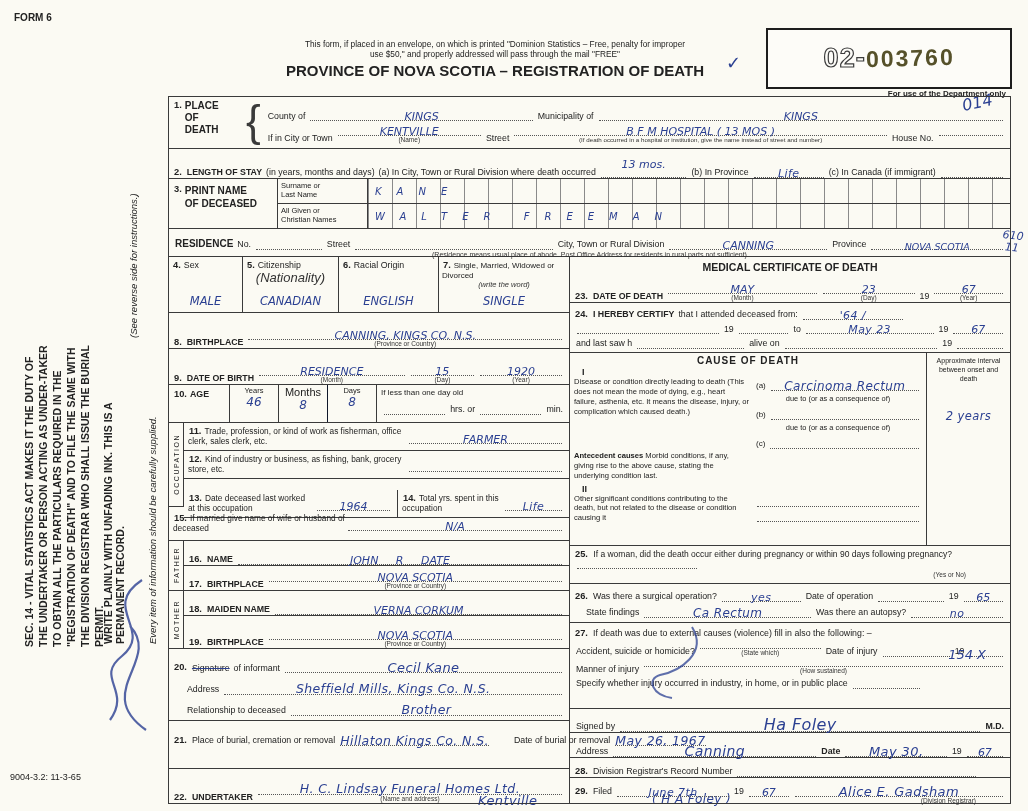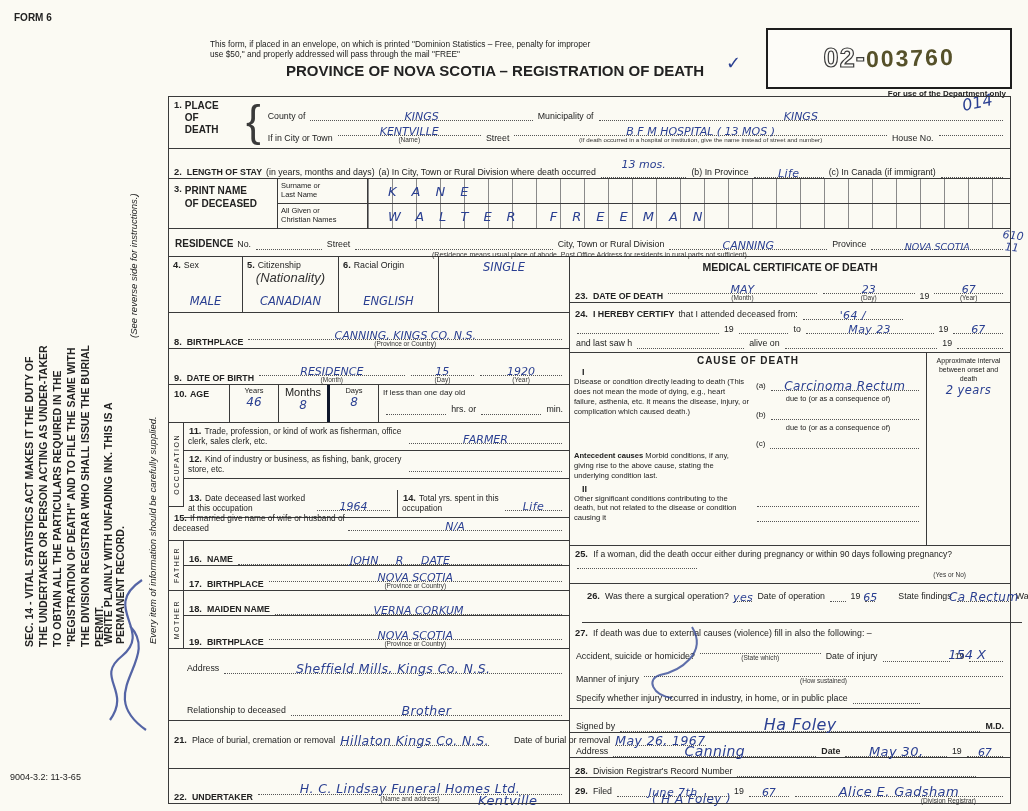--- a/index.html
+++ b/index.html
@@ -17,21 +17,21 @@
   .lbl{margin:0 2px}
   .num{font-weight:bold;font-size:9.3px;margin:0 3px 0 1px}
   .dot{flex:1;min-width:10px;border-bottom:1px dotted #555;margin:0 3px;height:13px;display:flex;align-items:flex-end;justify-content:center}
   .dot>.hw{font-size:11px;line-height:1;position:relative;top:2px}
   .dcol{display:flex;flex-direction:column;justify-content:flex-end;flex:1;margin:0 3px;min-width:10px}
   .dcol>.dot{margin:0;flex:none}
   .sub{font-size:6.5px;text-align:center;color:#333;line-height:1.25;white-space:normal}
   .numlbl{display:flex;align-items:flex-start}
   .brace{font-size:44px;font-weight:100;color:#3a3a3a;line-height:48px;margin:0 1px}
   .comb{flex:1;position:relative;background:repeating-linear-gradient(90deg,#8a8a8a 0 1px,transparent 1px 24px);display:flex;align-items:center;overflow:hidden}
-  .comb>.hw{font-size:13px;letter-spacing:15px;padding-left:20px}
+  .comb>.hw{font-size:10px;letter-spacing:15px;padding-left:7px}
   .strip{position:absolute;left:0;width:15px;border-right:1px solid #3a3a3a;border-bottom:1px solid #3a3a3a;display:flex;align-items:center;justify-content:center;box-sizing:border-box}
   .strip span{writing-mode:vertical-rl;transform:rotate(180deg);font-size:7px;letter-spacing:1.5px;color:#222}
   .cell{display:flex;flex-direction:column;justify-content:space-between;padding:3px 3px 4px 3px;box-sizing:border-box}
   .cell .val{text-align:center;font-size:11.5px}
   .lblblk{font-size:8.3px;line-height:1.2;white-space:normal}
   .strike{text-decoration:line-through;text-decoration-color:#2a3f91}
   .regbox{left:766px;top:28px;width:242px;height:57px;border:2px solid #1d1d1d;display:flex;align-items:center;justify-content:center;background:#fdfcf8}
   .regpre{font-size:27px;font-weight:bold;letter-spacing:1px;color:transparent;-webkit-text-stroke:1.2px #3c3c3c}
   .regnum{font-size:23px;font-weight:bold;letter-spacing:2px;color:#56512a;transform:rotate(-1.5deg)}
   .cur{letter-spacing:.4px}
@@ -45,21 +45,21 @@
 
   <div class="abs vert b" style="left:22px;top:333px;height:314px;font-size:10.5px;line-height:14px">SEC. 14 - VITAL STATISTICS ACT MAKES IT THE DUTY OF THE UNDERTAKER OR PERSON ACTING AS UNDER-TAKER TO OBTAIN ALL THE PARTICULARS REQUIRED IN THE "REGISTRATION OF DEATH" AND TO FILE THE SAME WITH THE DIVISION REGISTRAR WHO SHALL ISSUE THE BURIAL PERMIT.</div>
   <div class="abs vert b" style="left:102px;top:386px;height:258px;font-size:10.5px;line-height:12px">WRITE PLAINLY WITH UNFADING INK. THIS IS A PERMANENT RECORD.</div>
   <div class="abs vert i" style="left:128px;top:148px;height:190px;font-size:9.5px">(See reverse side for instructions.)</div>
   <div class="abs vert i" style="left:147px;top:376px;height:268px;font-size:9.5px">Every item of information should be carefully supplied.</div>
   <div class="abs" style="left:10px;top:772px;font-size:9px">9004-3.2: 11-3-65</div>
   <svg class="abs" style="left:70px;top:568px" width="100" height="170">
     <path d="M72 12 C 30 40, 84 62, 52 88 C 24 110, 62 122, 40 152 M60 58 C 92 92, 22 124, 76 162" stroke="#2a3f91" stroke-width="2.2" fill="none" opacity="0.8"></path>
   </svg>
 
-  <div class="abs" style="left:210px;top:39px;width:570px;font-size:8.3px;line-height:10px">
+  <div class="abs" style="left:210px;top:39px;width:570px;text-align:center;font-size:8.3px;line-height:10px">
     <div>This form, if placed in an envelope, on which is printed "Dominion Statistics – Free, penalty for improper</div>
     <div>use $50," and properly addressed will pass through the mail "FREE"</div>
   </div>
   <div class="abs b" style="left:210px;top:62px;width:570px;text-align:center;font-size:15px">PROVINCE OF NOVA SCOTIA – REGISTRATION OF DEATH</div>
 
   <div class="abs regbox">
     <span class="regpre">02-</span>
     <span class="regnum">003760</span>
   </div>
   <div class="abs b" style="left:788px;top:89px;width:218px;text-align:right;font-size:8px">For use of the Department only</div>
@@ -189,20 +189,21 @@
         </div>
         <div class="cell" style="width:96px;border-right:1px solid #3a3a3a">
           <div style="font-size:8.8px"><span class="num">5.</span><span>Citizenship</span><div class="sub i" style="font-size:13px">(Nationality)</div></div>
           <div class="val hw">CANADIAN</div>
         </div>
         <div class="cell" style="width:100px;border-right:1px solid #3a3a3a">
           <div style="font-size:8.8px"><span class="num">6.</span><span>Racial Origin</span></div>
           <div class="val hw">ENGLISH</div>
         </div>
         <div class="cell" style="flex:1">
+          <div style="font-size:8px;white-space:normal;line-height:1.15"><span class="num">7.</span><span>Single, Married, Widowed or Divorced</span><div class="sub i" style="font-size:7.5px">(write the word)</div></div>
           <div class="val hw">SINGLE</div>
         </div>
       </div>
 
       <div class="row" style="left:0;top:56px;width:400px;height:36px">
         <div class="ln" style="height:100%;padding-bottom:2px">
           <span class="num">8.</span>
           <span class="lbl b">BIRTHPLACE</span>
           <span class="dcol">
             <span class="dot">
@@ -243,21 +244,21 @@
           <span class="num">10.</span><span class="b">AGE</span>
         </div>
         <div style="width:48px;border-left:1px solid #3a3a3a;display:flex;flex-direction:column;align-items:center">
           <span style="font-size:7.5px;padding-top:1px">Years</span>
           <span class="hw" style="font-size:12px">46</span>
         </div>
         <div style="width:48px;border-left:1px solid #3a3a3a;display:flex;flex-direction:column;align-items:center">
           <span style="font-size:11px;padding-top:1px">Months</span>
           <span class="hw" style="font-size:12px">8</span>
         </div>
-        <div style="width:48px;border-left:3px solid #0f172a;display:flex;flex-direction:column;align-items:center">
+        <div style="width:48px;border-left:1px solid #0f172a;display:flex;flex-direction:column;align-items:center">
           <span style="font-size:7.5px;padding-top:1px">Days</span>
           <span class="hw" style="font-size:12px">8</span>
         </div>
         <div style="flex:1;border-left:1px solid #3a3a3a;padding:3px 4px;font-size:8px">
           <div>If less than one day old</div>
           <div class="ln" style="padding:4px 0 0 0">
             <span class="dot" style="flex:0.8"></span>
             <span class="lbl">hrs. or</span>
             <span class="dot" style="flex:0.8"></span>
             <span class="lbl">min.</span>
@@ -347,20 +348,28 @@
           <span class="dcol">
             <span class="dot">
                 <span class="hw">NOVA SCOTIA</span>
               </span>
             <span class="sub">(Province or Country)</span>
           </span>
         </div>
       </div>
 
       <div class="row" style="left:0;top:392px;width:400px;height:72px;display:flex;flex-direction:column;justify-content:space-between;padding:3px 0 4px 0">
+        <div class="ln" style="height:22px">
+          <span class="num">20.</span>
+          <span class="lbl strike">Signature</span>
+          <span class="lbl">of informant</span>
+          <span class="dot">
+              <span class="hw cur" style="font-size:13px">Cecil Kane</span>
+            </span>
+        </div>
         <div class="ln" style="height:22px;padding-left:16px">
           <span class="lbl">Address</span>
           <span class="dot">
               <span class="hw cur" style="font-size:12.5px">Sheffield Mills, Kings Co. N.S.</span>
             </span>
         </div>
         <div class="ln" style="height:22px;padding-left:16px">
           <span class="lbl">Relationship to deceased</span>
           <span class="dot">
               <span class="hw cur" style="font-size:12.5px">Brother</span>
@@ -456,21 +465,21 @@
           <span class="lbl">alive on</span>
           <span class="dot" style="flex:1"></span>
           <span class="lbl">19</span>
           <span class="dot" style="flex:0.3"></span>
         </div>
       </div>
 
       <div class="row" style="left:0;top:96px;width:440px;height:193px">
         <div class="abs" style="right:0;top:0;width:84px;height:100%;border-left:1px solid #3a3a3a;box-sizing:border-box;padding:3px 3px;text-align:center">
           <div style="font-size:7px;line-height:1.3">Approximate interval between onset and death</div>
-          <div class="hw cur" style="font-size:11.5px;">2 years</div>
+          <div class="hw cur" style="font-size:11.5px;margin-top:26px">2 years</div>
         </div>
         <div class="abs" style="left:0;top:0;right:84px;bottom:0;padding:2px 4px;font-size:7.6px">
           <div class="b" style="text-align:center;font-size:10px;letter-spacing:1px">CAUSE OF DEATH</div>
           <div class="b" style="margin:1px 0 0 8px;font-size:9px">I</div>
           <div style="display:flex">
             <div style="width:176px;line-height:1.3;white-space:normal">Disease or condition directly leading to death (This does not mean the mode of dying, e.g., heart failure, asthenia, etc. It means the disease, injury, or complication which caused death.)</div>
             <div style="flex:1;display:flex;flex-direction:column;padding-left:4px">
               <div class="ln" style="font-size:8px;padding:0">
                 <span class="lbl">(a)</span>
                 <span class="dot">
@@ -508,21 +517,21 @@
 
       <div class="row" style="left:0;top:289px;width:440px;height:38px;padding:3px 4px;font-size:8.5px">
         <div style="white-space:normal;line-height:1.25">
           <span class="num">25.</span>
           <span>If a woman, did the death occur either during pregnancy or within 90 days following pregnancy?</span>
           <span class="dot" style="display:inline-block;width:120px;height:1px;vertical-align:baseline"></span>
         </div>
         <div class="sub" style="text-align:right;padding-right:40px">(Yes or No)</div>
       </div>
 
-      <div class="row" style="left:12px;top:327px;width:440px;height:39px;display:flex;flex-direction:row;justify-content:space-between;padding:2px 0 4px 0">
+      <div class="row" style="left:0;top:327px;width:440px;height:39px;display:flex;flex-direction:column;justify-content:space-between;padding:2px 0 4px 0">
         <div class="ln" style="height:16px">
           <span class="num">26.</span>
           <span class="lbl">Was there a surgical operation?</span>
           <span class="dot" style="flex:0.6">
               <span class="hw cur">yes</span>
             </span>
           <span class="lbl">Date of operation</span>
           <span class="dot" style="flex:0.5"></span>
           <span class="lbl">19</span>
           <span class="dot" style="flex:0.3">
@@ -534,21 +543,21 @@
           <span class="dot" style="flex:1">
               <span class="hw cur" style="font-size:12px">Ca Rectum</span>
             </span>
           <span class="lbl">Was there an autopsy?</span>
           <span class="dot" style="flex:0.55">
               <span class="hw cur">no</span>
             </span>
         </div>
       </div>
 
-      <div class="row" style="left:0;top:366px;width:440px;height:86px;display:flex;flex-direction:column;justify-content:space-between;padding:2px 0 4px 0;position:absolute">
+      <div class="row" style="left:0;top:366px;width:440px;height:86px;display:flex;flex-direction:column;padding:2px 0 4px 0;position:absolute">
         <div class="ln" style="height:14px">
           <span class="num">27.</span>
           <span class="lbl">If death was due to external causes (violence) fill in also the following: –</span>
         </div>
         <div class="ln" style="height:18px">
           <span class="lbl">Accident, suicide or homicide?</span>
           <span class="dcol" style="flex:0.9">
             <span class="dot"></span>
             <span class="sub">(State which)</span>
           </span>

